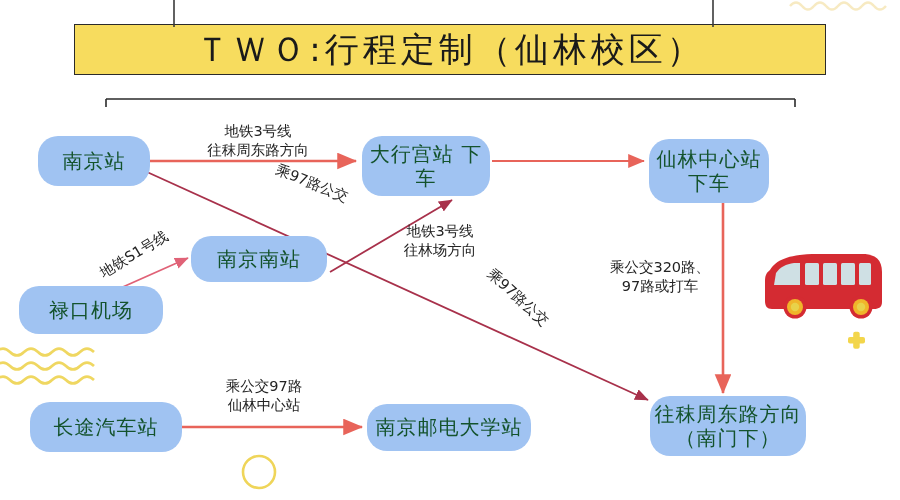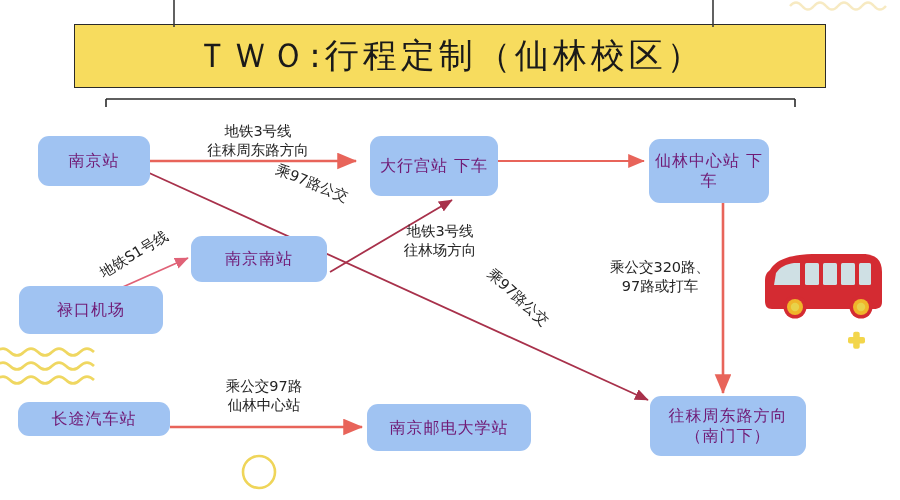--- a/index.html
+++ b/index.html
@@ -15,49 +15,49 @@
     overflow: hidden;
     font-family: "DejaVu Sans", "Liberation Sans", sans-serif;
   }
 
   
   #title-banner {
     position: absolute;
     left: 74px;
     top: 24px;
     width: 752px;
-    height: 64px;
+    height: 51px;
     background: #f7dc5e;
     border: 1.5px solid #2b2b2b;
     box-sizing: border-box;
     display: flex;
     align-items: center;
     justify-content: center;
     text-align: center;
   }
   #title-text {
     font-size: 34px;
     letter-spacing: 4px;
     color: #1a1a1a;
     font-family: "DejaVu Sans", "Liberation Sans", sans-serif;
     white-space: nowrap;
   }
 
   
   .node {
     position: absolute;
     background: #a0c3f2;
-    border-radius: 11px;
+    border-radius: 20px;
     box-sizing: border-box;
     display: flex;
     align-items: center;
     justify-content: center;
     text-align: center;
-    color: #701a75;
-    font-size: 16px;
+    color: #14532d;
+    font-size: 20px;
     line-height: 1.22;
     letter-spacing: 1px;
     font-family: "DejaVu Sans", "Liberation Sans", sans-serif;
     z-index: 6;
   }
   .node span { display: block; padding: 0 4px; }
 
   
   .edge-label {
     position: absolute;
@@ -173,39 +173,39 @@
     <circle cx="33" cy="59" r="8" fill="#f0b52a"></circle>
     <circle cx="99" cy="59" r="8" fill="#f0b52a"></circle>
     <circle cx="33" cy="59" r="4.2" fill="#e8d24a"></circle>
     <circle cx="99" cy="59" r="4.2" fill="#e8d24a"></circle>
   </svg>
 
   <div class="node" style="left:38px; top:136px; width:112px; height:50px;">
     <span>南京站</span>
   </div>
 
-  <div class="node" style="left:362px; top:136px; width:128px; height:60px;margin-left:8px;">
+  <div class="node" style="left:362px; top:136px; width:128px; height:60px;">
     <span>大行宫站
 下车</span>
   </div>
 
   <div class="node" style="left:649px; top:139px; width:120px; height:64px;">
     <span>仙林中心站
 下车</span>
   </div>
 
   <div class="node" style="left:191px; top:236px; width:136px; height:46px;">
     <span>南京南站</span>
   </div>
 
   <div class="node" style="left:19px; top:286px; width:144px; height:48px;">
     <span>禄口机场</span>
   </div>
 
-  <div class="node" style="left:18px; top:402px; width:152px; height:34px;">
+  <div class="node" style="left:30px; top:402px; width:152px; height:50px;">
     <span>长途汽车站</span>
   </div>
 
   <div class="node" style="left:367px; top:404px; width:164px; height:47px;">
     <span>南京邮电大学站</span>
   </div>
 
   <div class="node" style="left:650px; top:396px; width:156px; height:60px;">
     <span>往秣周东路方向
 （南门下）</span>

